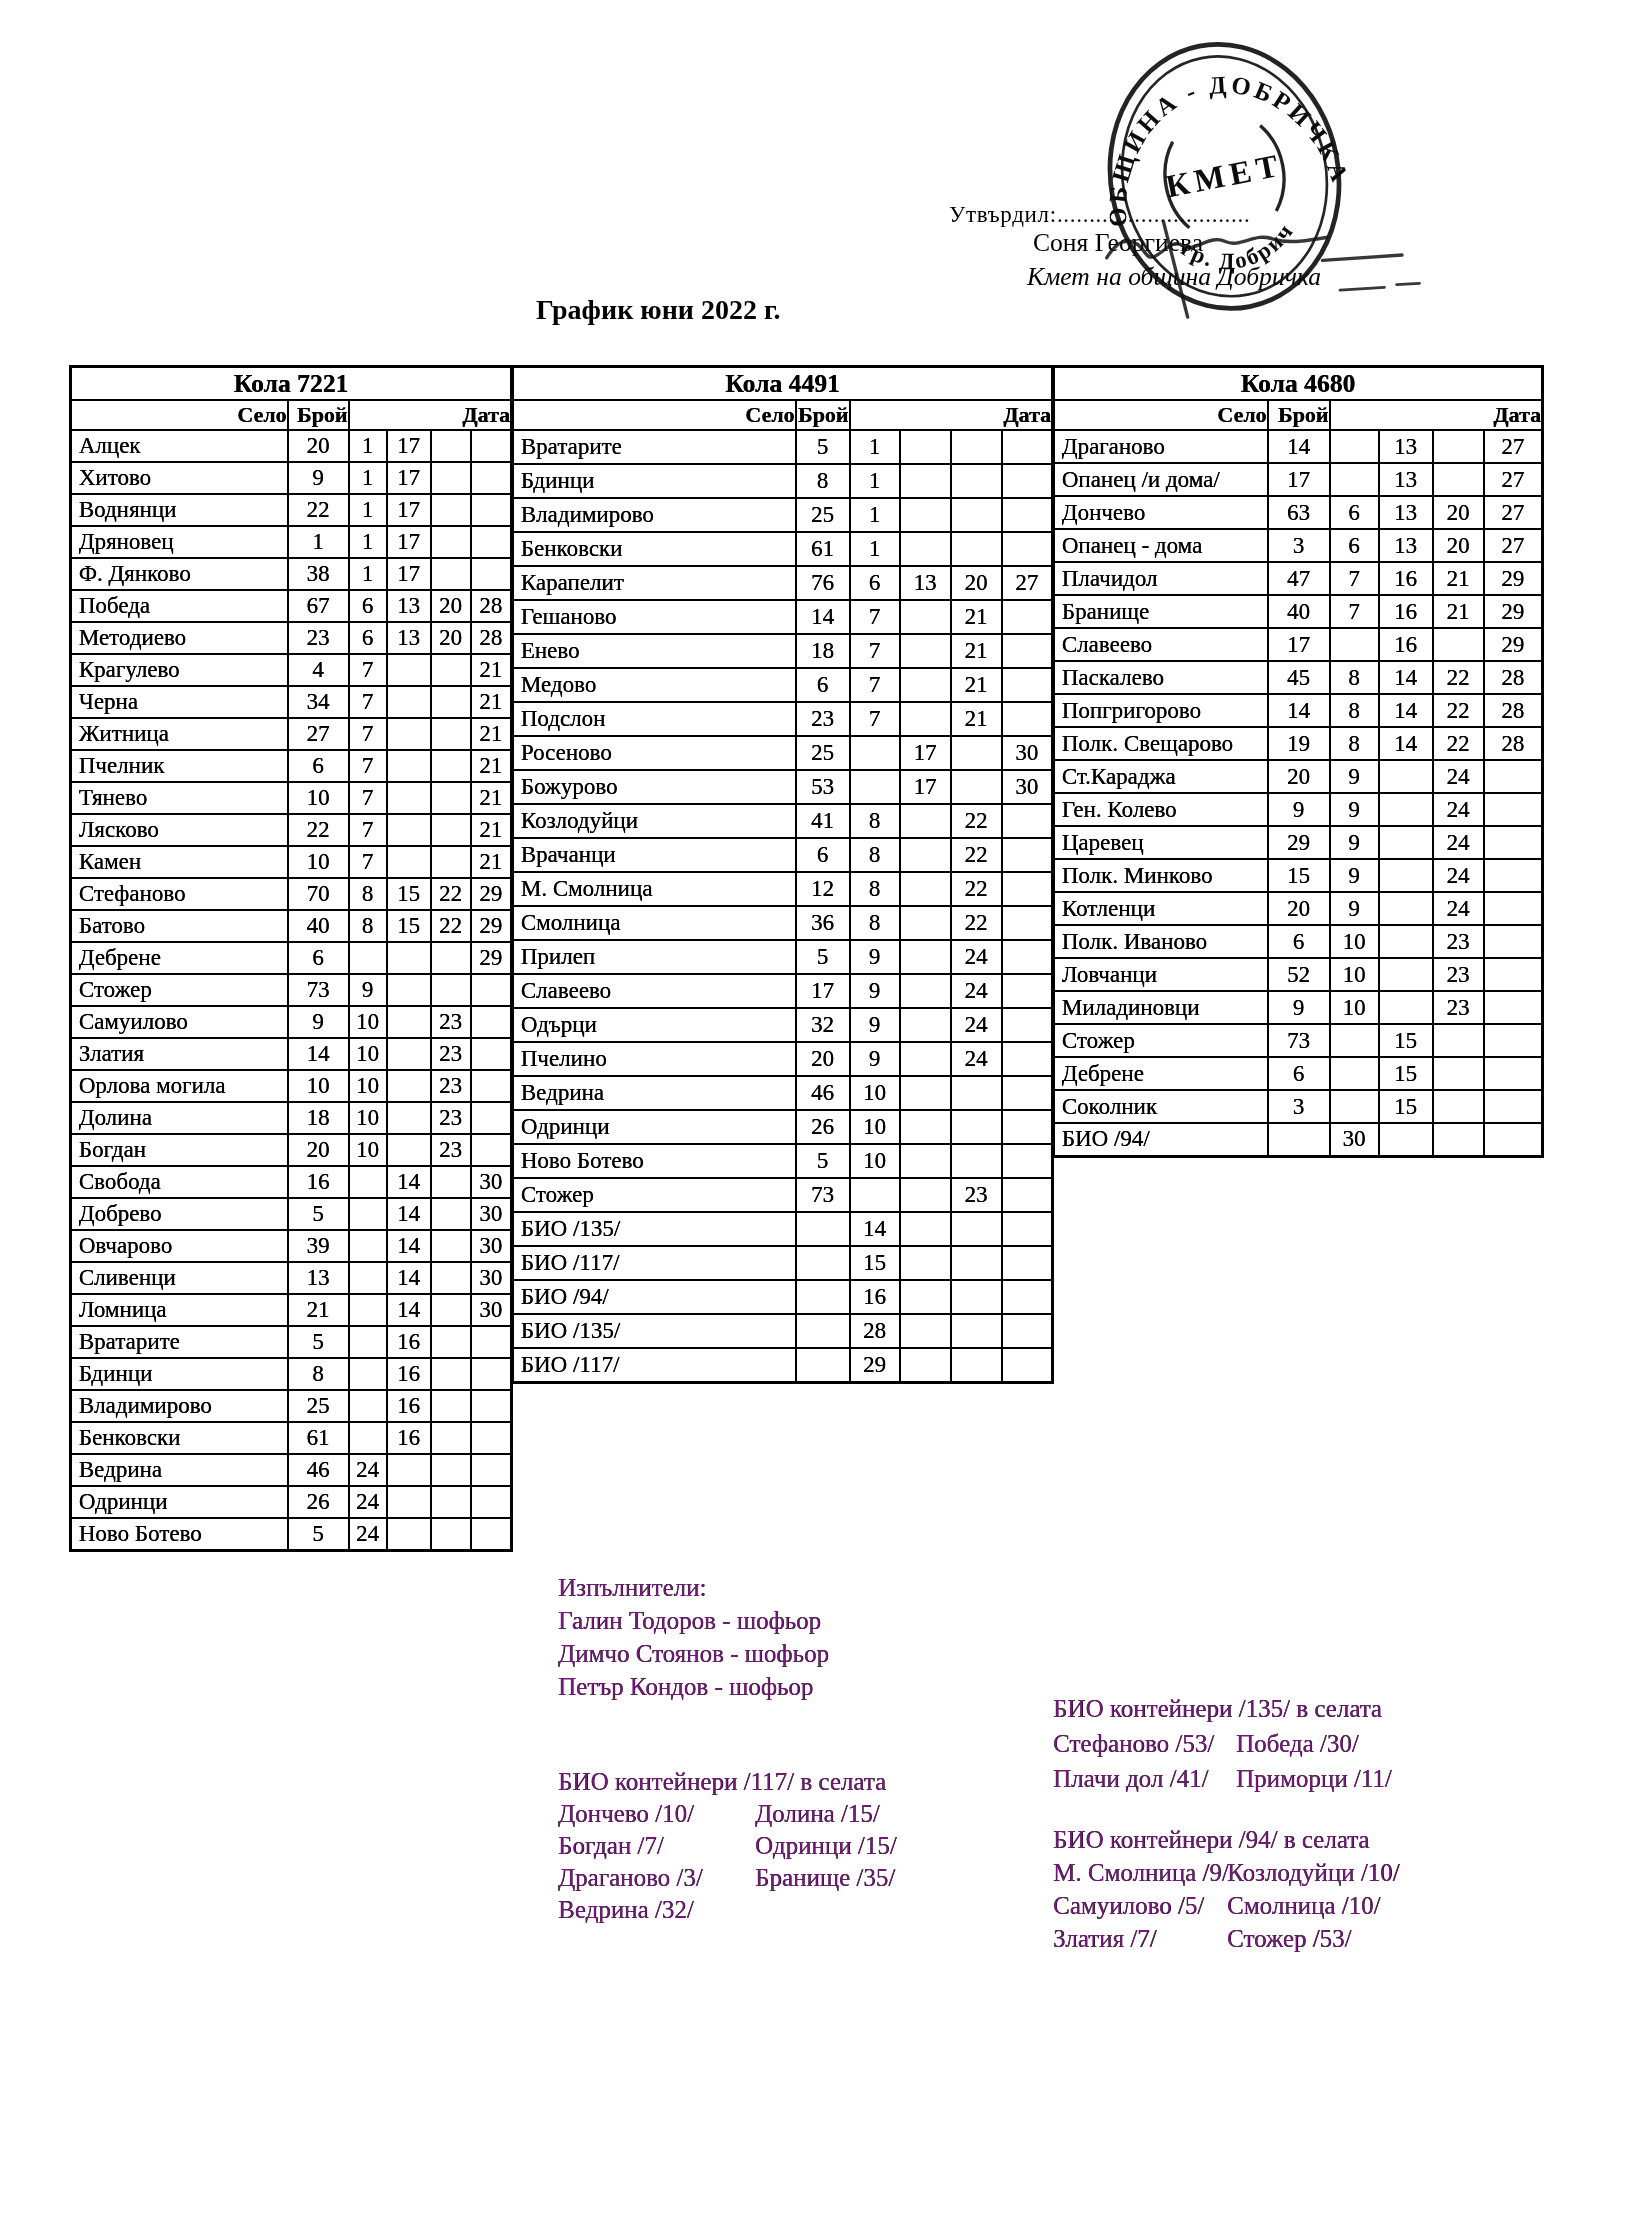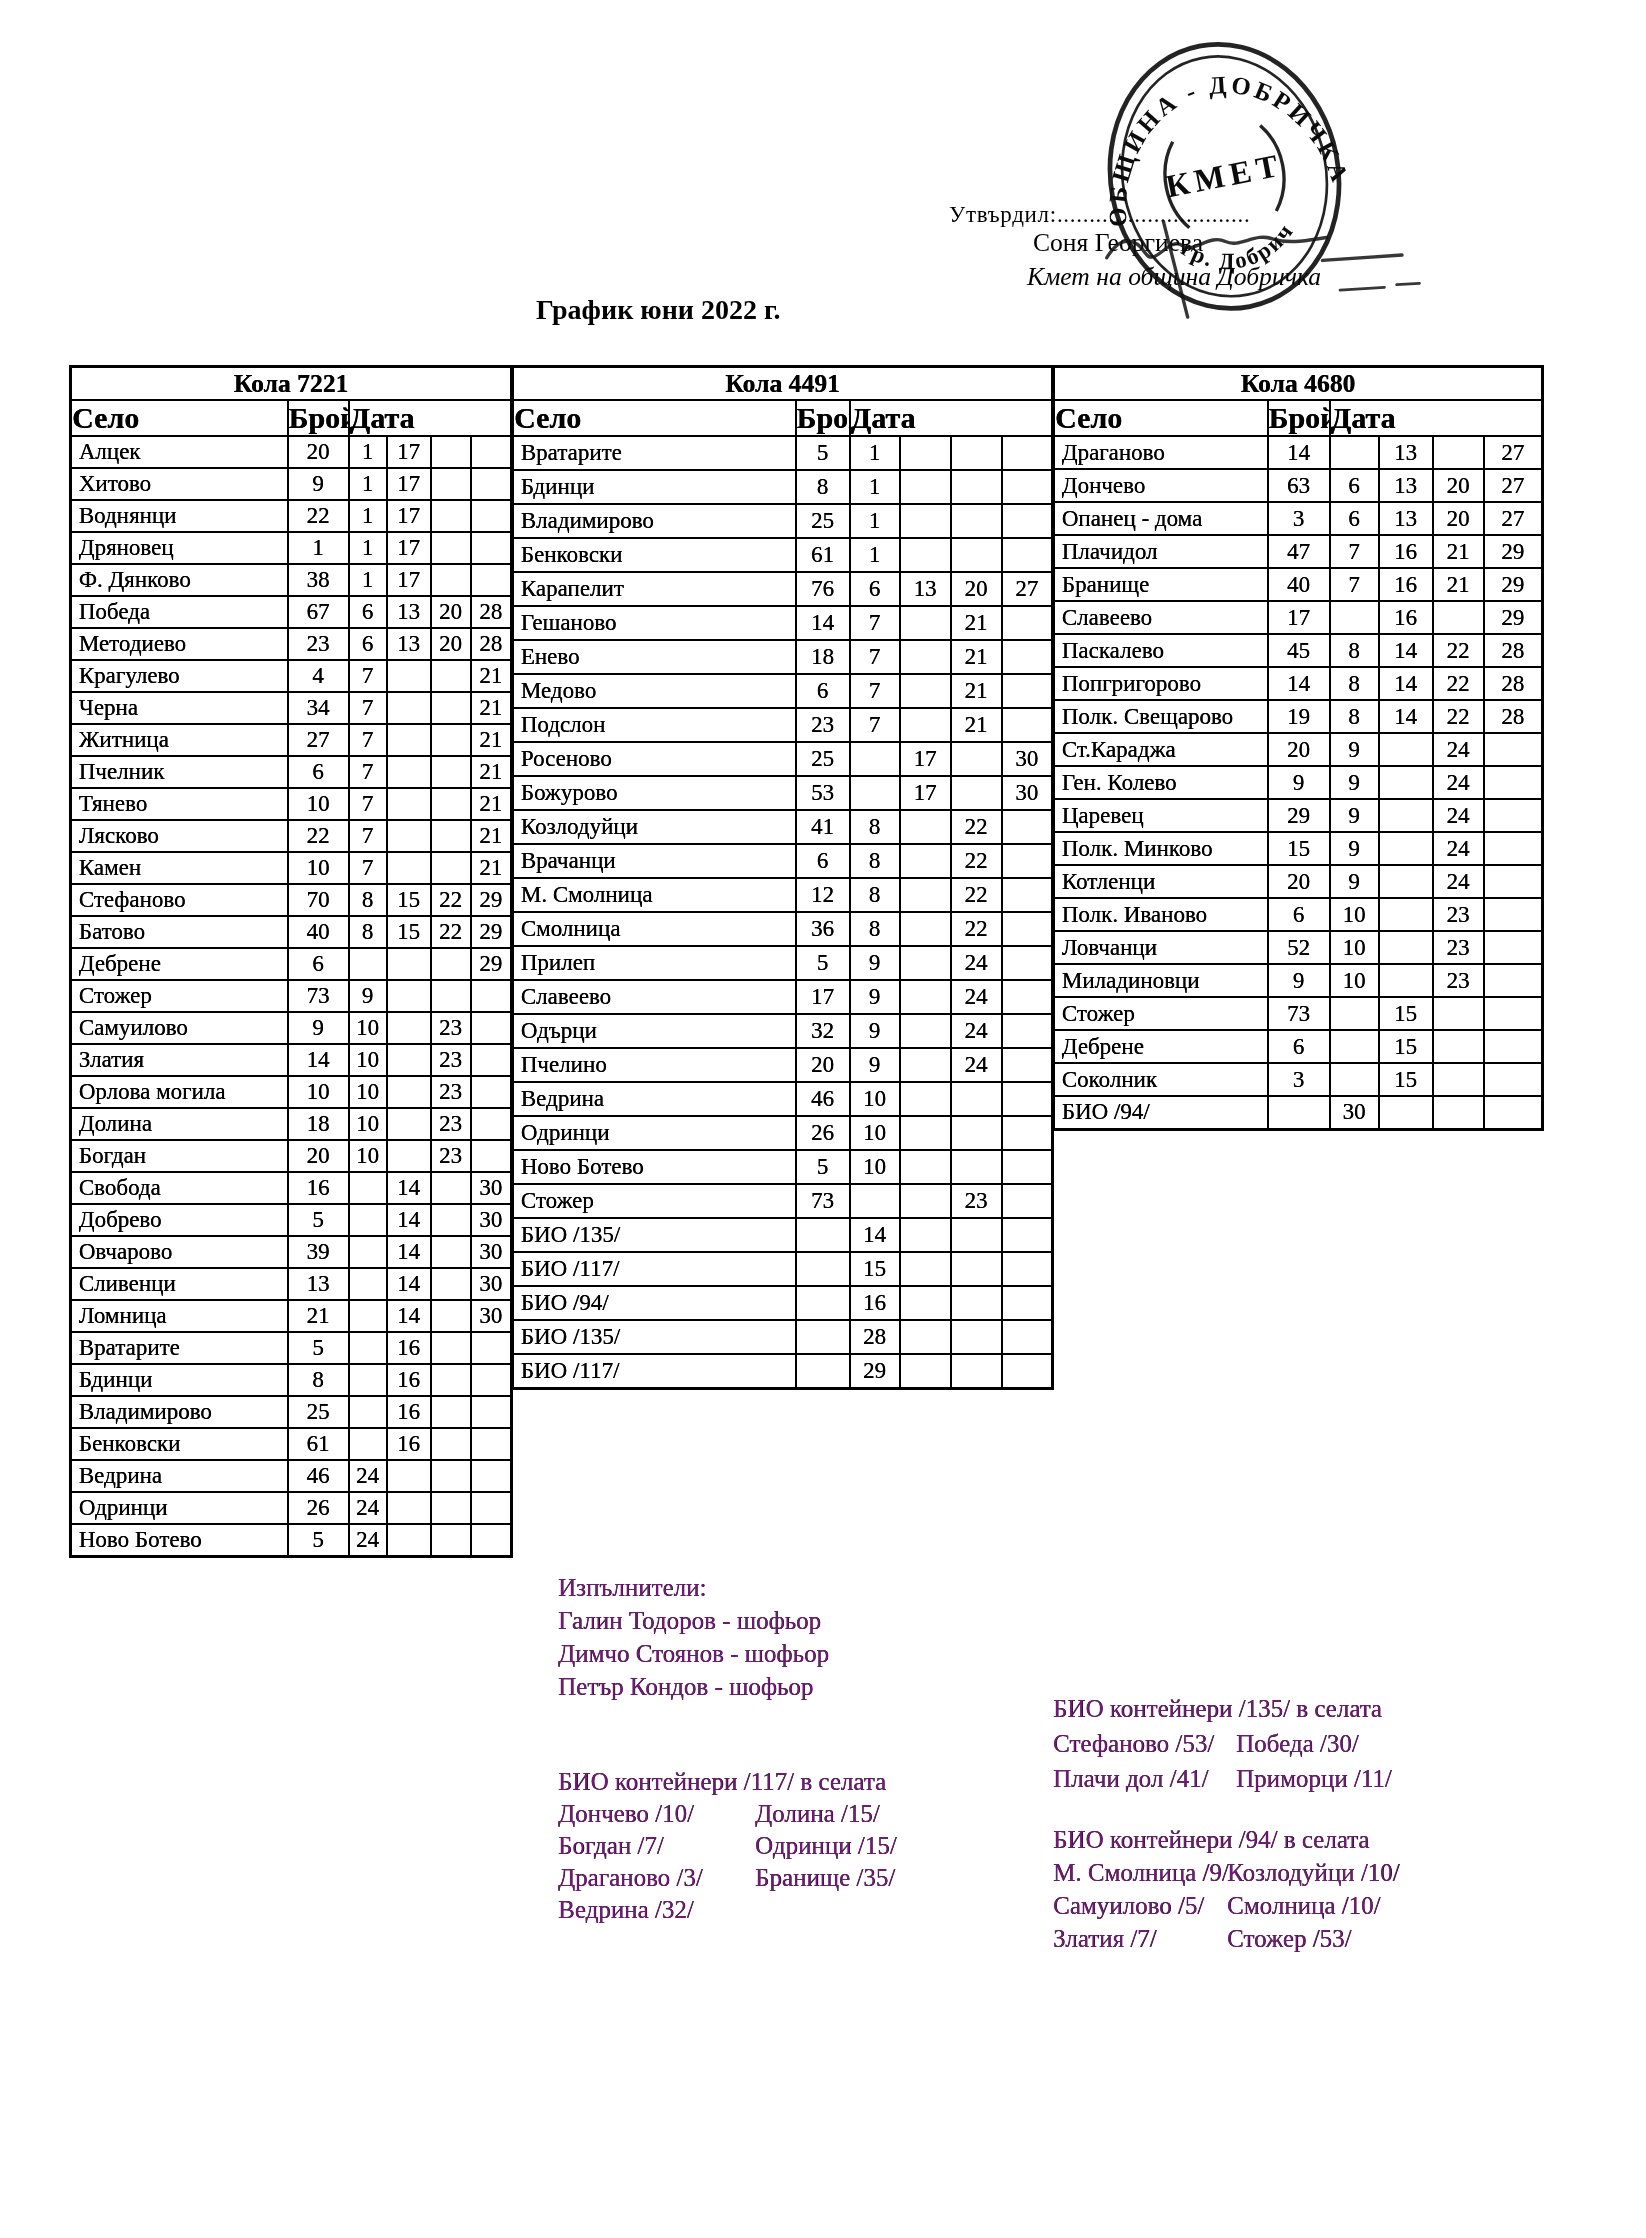--- a/index.html
+++ b/index.html
@@ -10,21 +10,21 @@
   .ap-label{left:949px;top:202px;font-size:23px;letter-spacing:0.7px;}
   .ap-name{left:1033px;top:228px;font-size:25.6px;}
   .ap-role{left:1027px;top:262px;font-size:25.6px;font-style:italic;}
   .doc-title{left:536px;top:294px;font-size:28px;font-weight:700;}
   
   table.sched{position:absolute;top:365px;border-collapse:collapse;table-layout:fixed;
               background:#fff;border:3.4px solid #000;}
   .sched th,.sched td{border:2px solid #000;font-family:"Liberation Serif","DejaVu Serif",serif;
               color:#000;padding:0;overflow:hidden;white-space:nowrap;text-shadow:0.3px 0 0 #000;}
   .sched tr.tt th{height:31px;font-weight:700;font-size:25.6px;text-align:center;}
-  .sched tr.hh th{height:28px;font-weight:700;font-size:30px;text-align:left;}
+  .sched tr.hh th{height:28px;font-weight:700;font-size:22px;text-align:right;}
   .sched td{font-size:23px;}
   .sched td.v{text-align:left;padding-left:6.7px;}
   .sched td.c{text-align:center;}
   
   .note{position:absolute;font-size:25px;color:#701a75;text-shadow:0.3px 0 0 #000;}
   .note .ln{white-space:nowrap;}
   .bio-cols{display:flex;}
   .bio-col{flex:none;}
   
   .overlay{position:absolute;left:0;top:0;pointer-events:none;}
@@ -632,20 +632,28 @@
         <tr class="hh">
           <th>Село</th>
           <th>Брой</th>
           <th colspan="4">Дата</th>
         </tr>
       </thead>
       <tbody>
         <tr style="height: 33px;">
           <td class="v">Драганово</td>
           <td class="c">14</td>
+          <td class="c"></td>
+          <td class="c">13</td>
+          <td class="c"></td>
+          <td class="c">27</td>
+        </tr>
+        <tr style="height: 33px;">
+          <td class="v">Опанец /и дома/</td>
+          <td class="c">17</td>
           <td class="c"></td>
           <td class="c">13</td>
           <td class="c"></td>
           <td class="c">27</td>
         </tr>
         <tr style="height: 33px;">
           <td class="v">Дончево</td>
           <td class="c">63</td>
           <td class="c">6</td>
           <td class="c">13</td>

